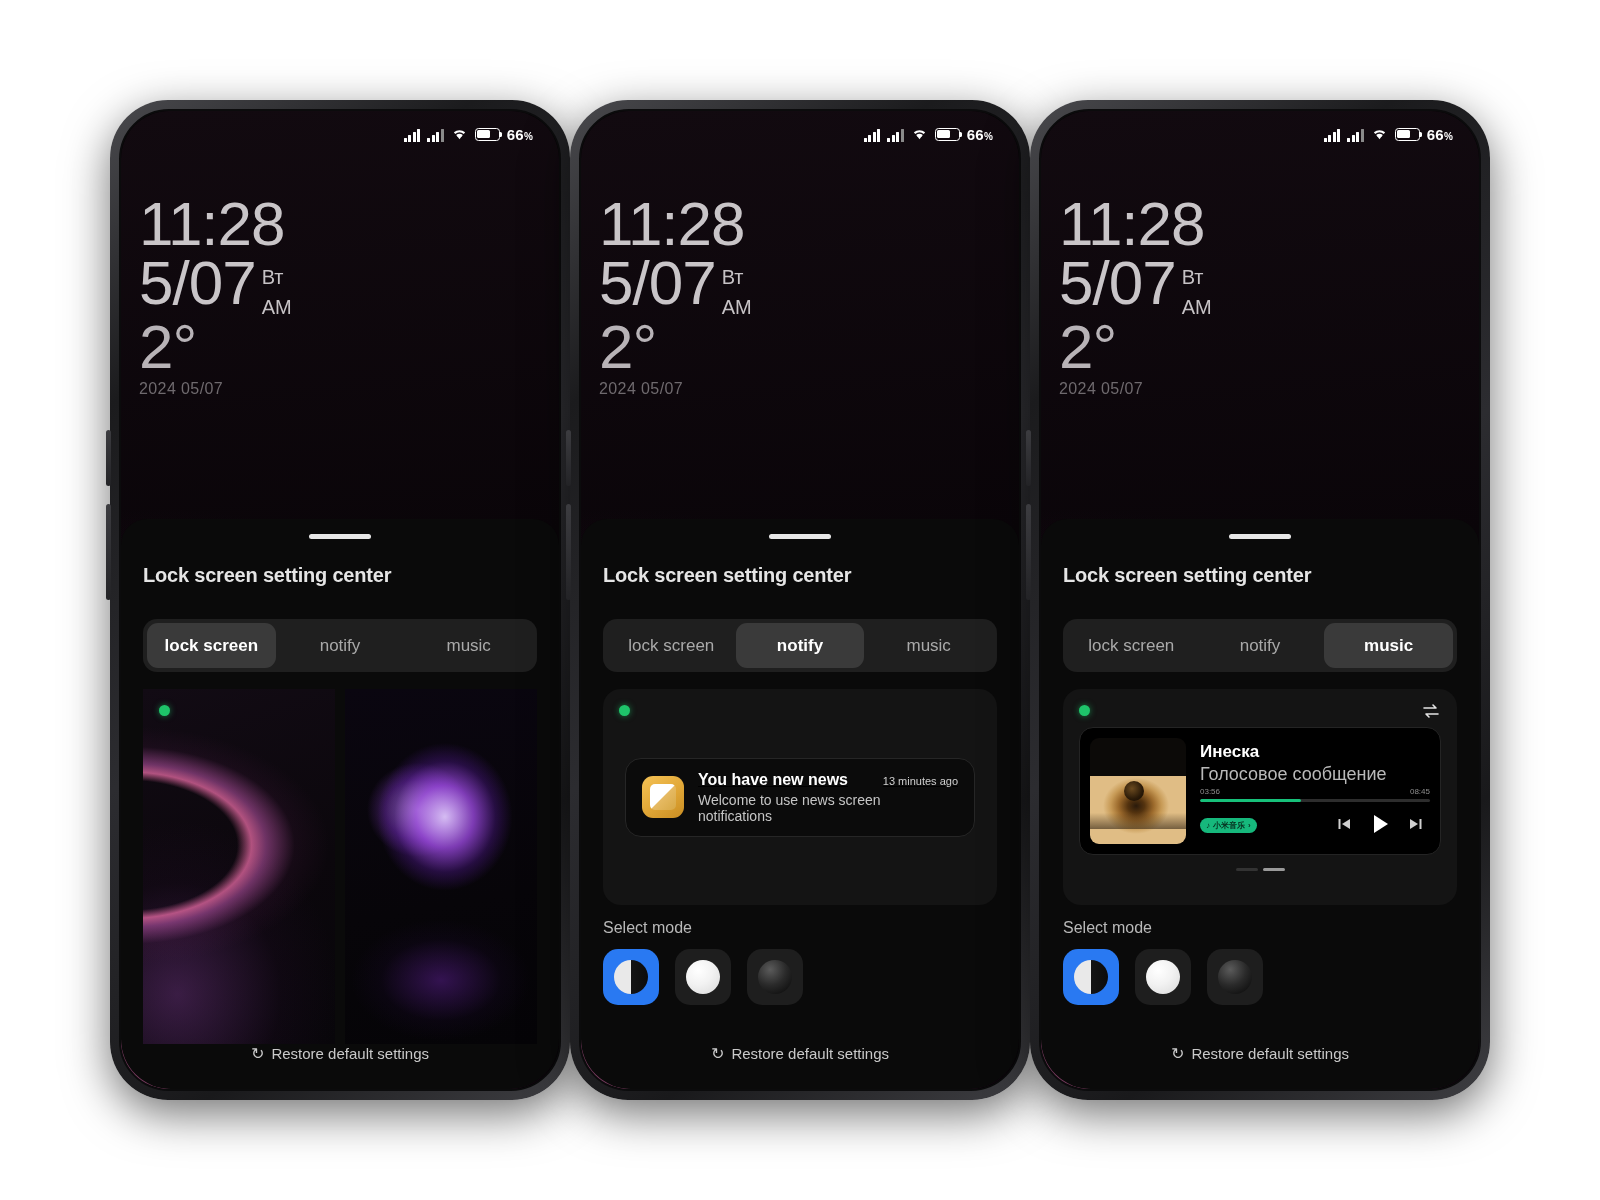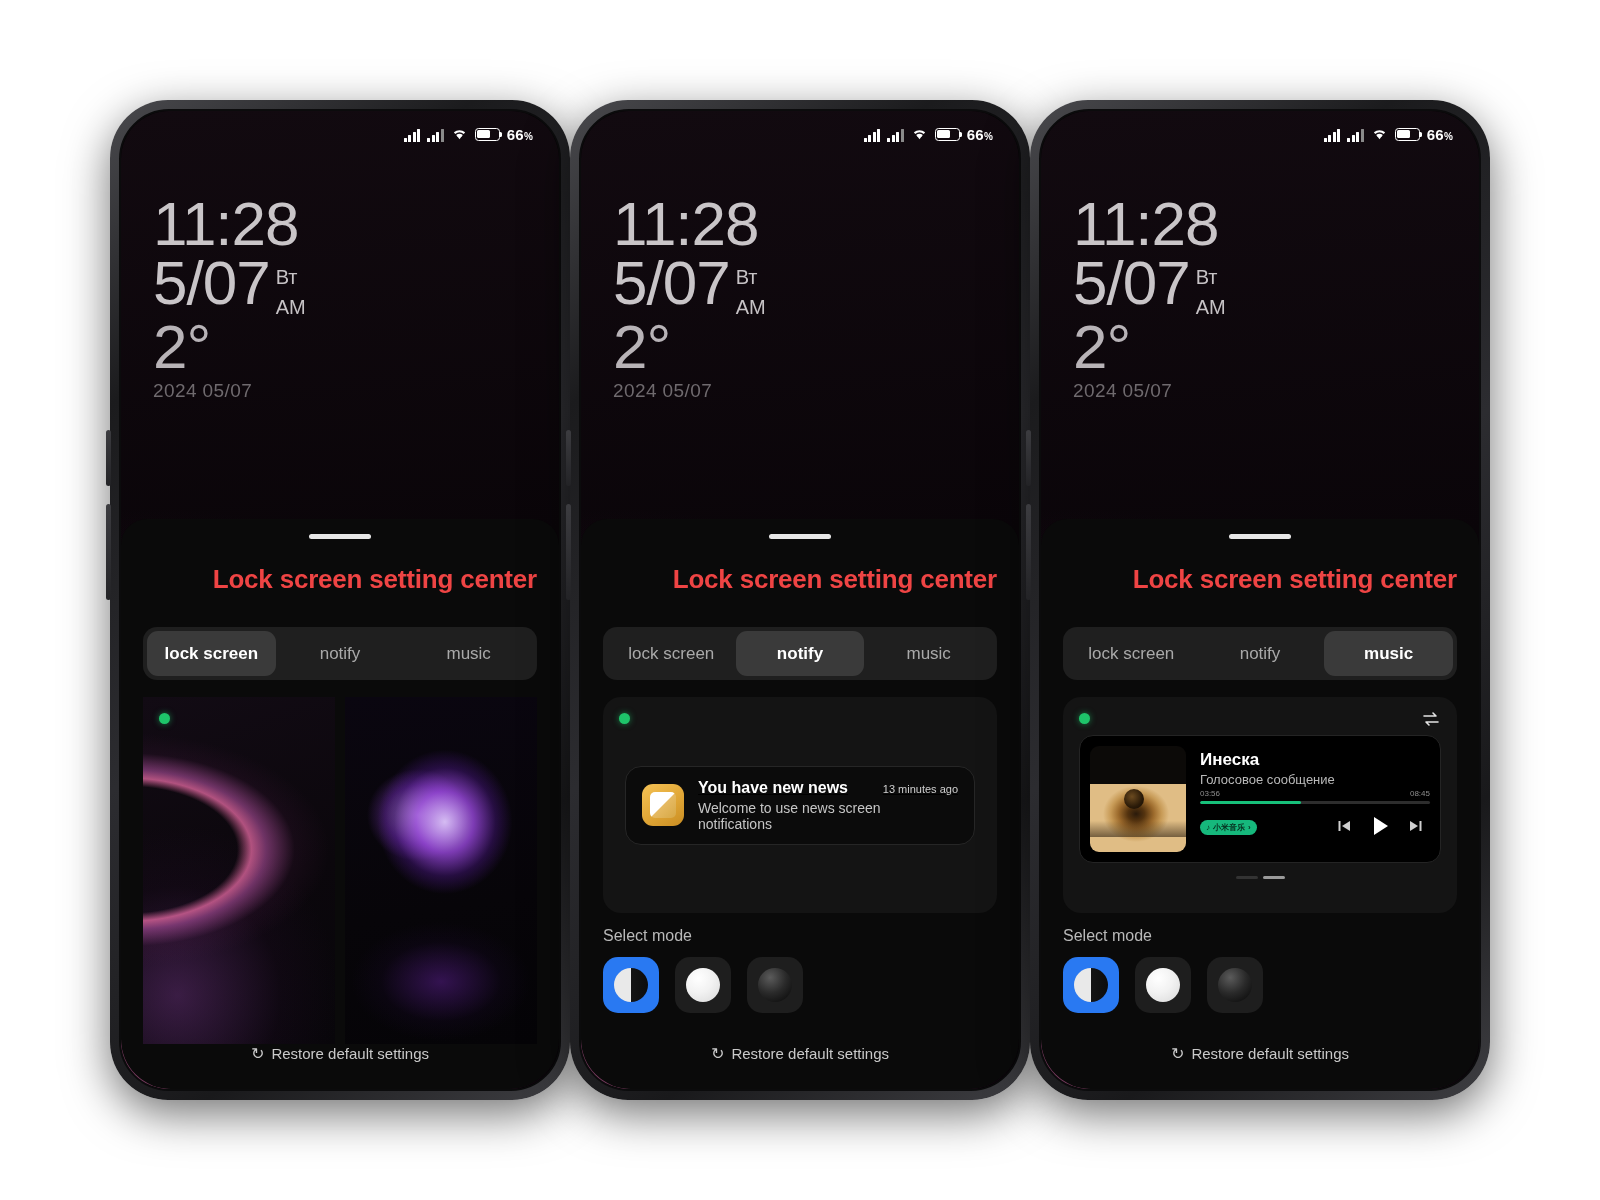--- a/index.html
+++ b/index.html
@@ -65,40 +65,40 @@
   .batt{
     width:25px;height:13px;border:1.6px solid #fff;border-radius:3.5px;
     position:relative;display:flex;align-items:center;padding:1.6px;
   }
   .batt::after{content:"";position:absolute;right:-3.5px;top:3.4px;width:2px;height:5px;background:#fff;border-radius:0 1.5px 1.5px 0;}
   .batt .fill{height:100%;width:62%;background:#fff;border-radius:1.5px;}
   .battpct{font-size:15px;font-weight:700;letter-spacing:.2px;}
   .battpct .pc{font-size:10px;font-weight:700;}
 
   
-  .clock{position:absolute;left:32px;top:84px;color:#cdc9cc;}
+  .clock{position:absolute;left:18px;top:84px;color:#cdc9cc;}
   .clock .t1{font-size:62px;font-weight:300;line-height:.95;letter-spacing:-1px;color:#c9c5c8;}
   .clock .row2{display:flex;align-items:flex-start;line-height:.95;}
   .clock .t2{font-size:62px;font-weight:300;letter-spacing:-1px;color:#c9c5c8;}
   .clock .side{display:flex;flex-direction:column;margin-left:6px;margin-top:8px;}
   .clock .side span{font-size:20px;font-weight:400;color:#c6c2c5;line-height:1.5;}
   .clock .t3{font-size:62px;font-weight:300;line-height:1.0;letter-spacing:-1px;color:#b8b3b7;margin-top:-6px;}
-  .clock .date{font-size:19px;color:#6f6a6e;margin-top:2px;letter-spacing:.4px;}
+  .clock .date{font-size:16px;color:#6f6a6e;margin-top:2px;letter-spacing:.4px;}
 
   
   .sheet{
     position:absolute;left:0;right:0;bottom:0;top:408px;
     background:#0a0a0a;
     border-radius:26px 26px 50px 50px;
     display:flex;flex-direction:column;
     padding:0 22px;
   }
   .grabber{width:62px;height:5px;border-radius:3px;background:#e8e8e8;margin:15px auto 0;}
   .sheet-title{
-    text-align:right;color:#ef4444;font-size:26px;font-weight:700;
+    text-align:left;color:#e5e5e5;font-size:20px;font-weight:700;
     margin-top:25px;letter-spacing:-.2px;
   }
 
   
   .tabs{
     margin-top:32px;height:53px;border-radius:14px;background:#1f1f1f;
     display:flex;align-items:center;padding:4px;position:relative;
   }
   .tab{
     flex:1;height:100%;border-radius:11px;display:flex;align-items:center;justify-content:center;
@@ -178,21 +178,21 @@
     background:radial-gradient(circle at 40% 38%, #6b4a1f 0%, #2a1a08 60%, #120a03 100%);
     transform:translate(-50%,-50%);
   }
   .cover .lid{
     position:absolute;left:-6%;right:-6%;top:52%;height:34%;
     border-radius:50% 50% 0 0 / 100% 100% 0 0;
     background:linear-gradient(180deg, rgba(20,12,4,.0) 0%, rgba(18,10,4,.0) 55%, rgba(30,18,6,.55) 100%);
   }
   .meta{flex:1;min-width:0;display:flex;flex-direction:column;padding-top:4px;}
   .song{color:#fff;font-size:17px;font-weight:700;}
-  .artist{color:#b9b9b9;font-size:13px;margin-top:2px;}
+  .artist{color:#b9b9b9;font-size:18px;margin-top:2px;}
   .times{display:flex;justify-content:space-between;color:#8d8d8d;font-size:8px;margin-top:2px;}
   .bar{height:2.5px;background:#2d2d2d;border-radius:2px;margin-top:3px;position:relative;overflow:hidden;}
   .bar .prog{position:absolute;left:0;top:0;bottom:0;width:44%;background:#17c07a;border-radius:2px;}
   .ctrlrow{display:flex;align-items:center;justify-content:space-between;margin-top:10px;}
   .app-badge{
     display:inline-flex;align-items:center;gap:3px;
     background:#16b87c;color:#063;border-radius:9px;padding:2px 6px;font-size:8px;
     color:#07301f;font-weight:700;
   }
   .ctrls{display:flex;align-items:center;gap:16px;padding-right:6px;}

